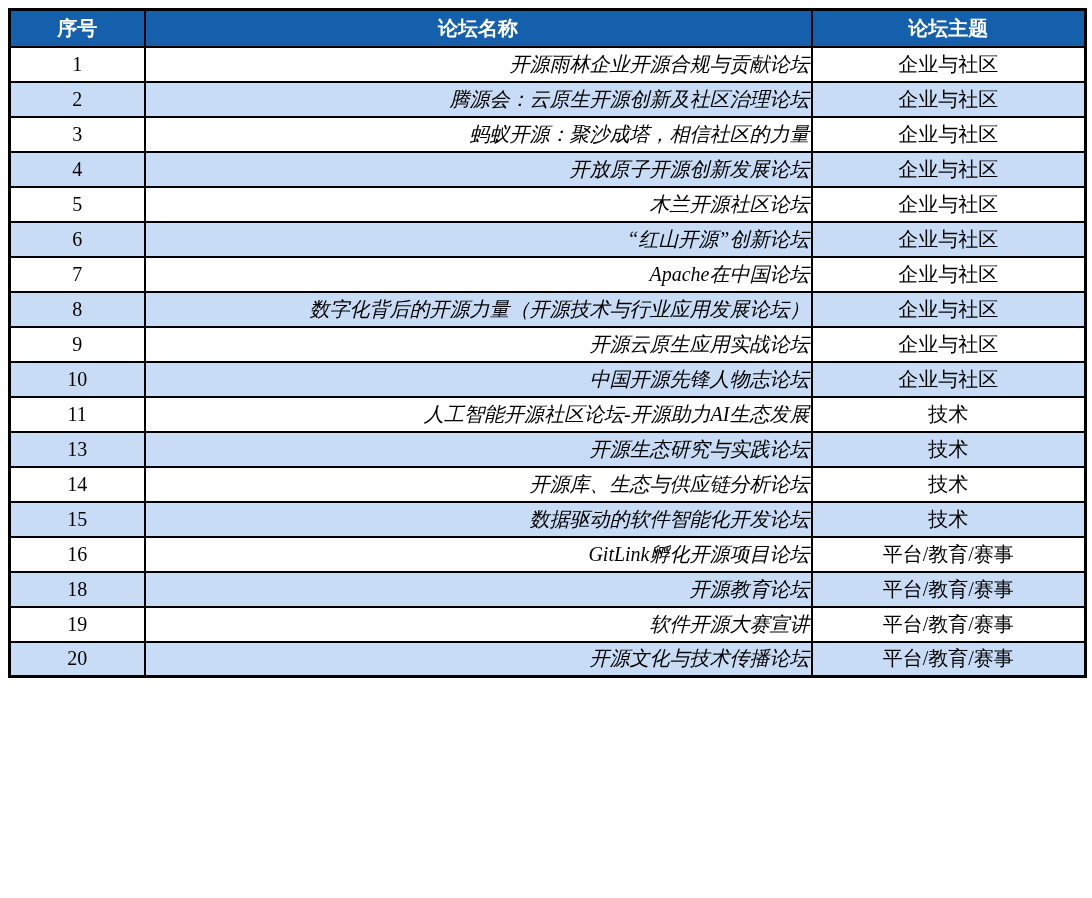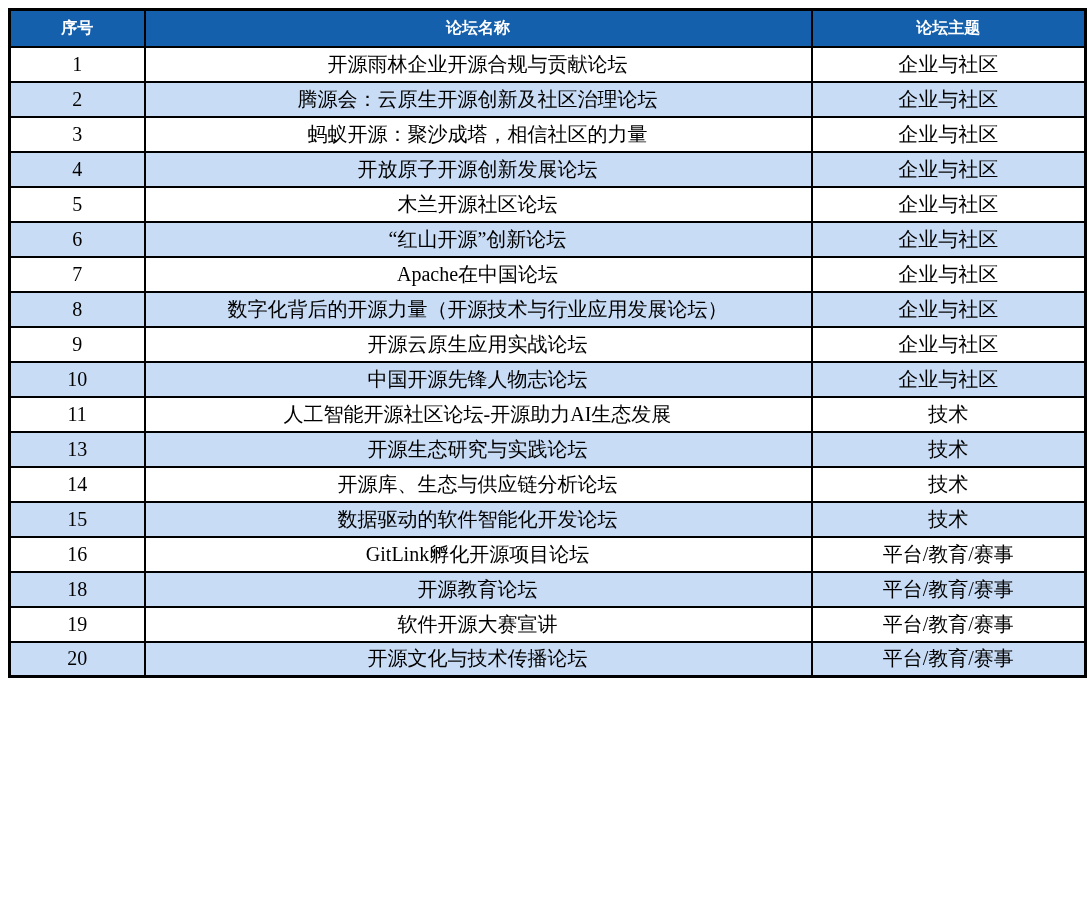--- a/index.html
+++ b/index.html
@@ -28,21 +28,21 @@
     table-layout:fixed;
     border:3px solid var(--border-color);
   }
   col.col-no{width:135px;}
   col.col-name{width:667px;}
   col.col-theme{width:274px;}
   table.forum-table th{
     background:var(--header-bg);
     color:var(--header-text);
     font-weight:bold;
-    font-size:16px;
+    font-size:20px;
     height:37px;
     text-align:center;
     vertical-align:middle;
     border:2px solid var(--border-color);
     border-top-width:3px;
   }
   table.forum-table td{
     font-size:20px;
     color:var(--text-color);
     height:35px;
@@ -50,22 +50,23 @@
     border:2px solid var(--border-color);
     background:var(--row-bg);
     overflow:hidden;
     white-space:nowrap;
   }
   table.forum-table td.no,
   table.forum-table td.theme{
     text-align:center;
   }
   table.forum-table td.name{
-    text-align:center;
+    text-align:right;
     padding-left:0;
+    font-style:italic;
   }
   table.forum-table tbody tr:nth-child(even) td{
     background:var(--stripe-bg);
   }
   table.forum-table th:first-child,
   table.forum-table td:first-child{
     border-left-width:3px;
   }
   table.forum-table th:last-child,
   table.forum-table td:last-child{

